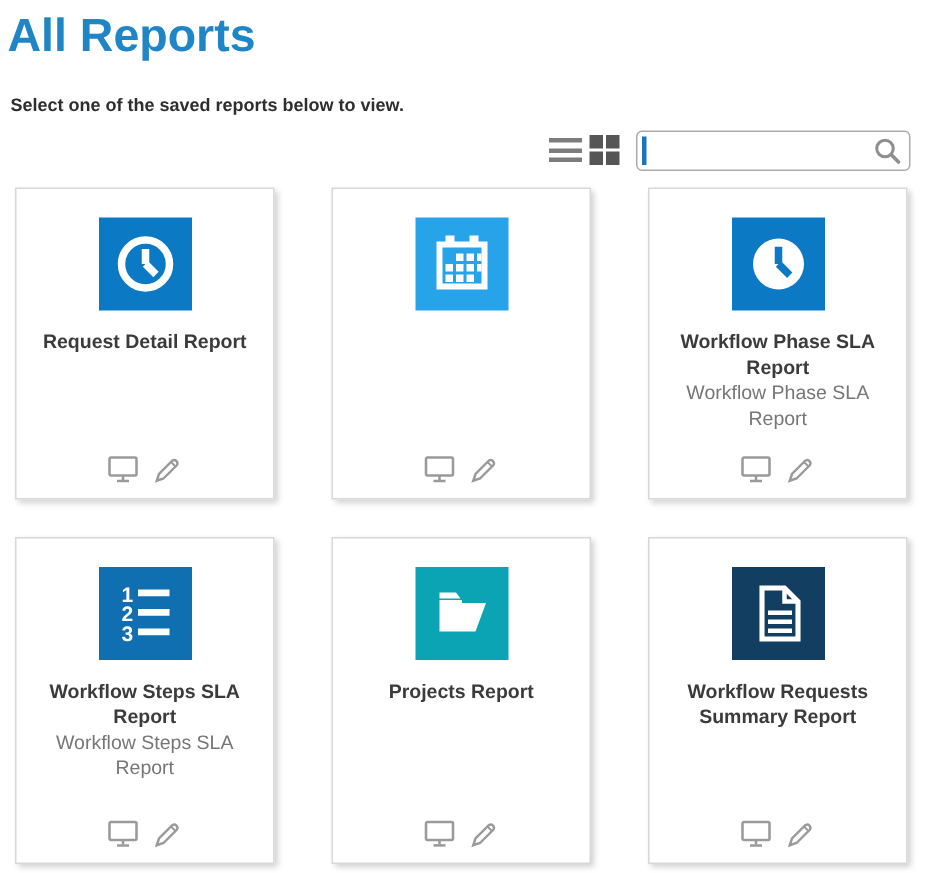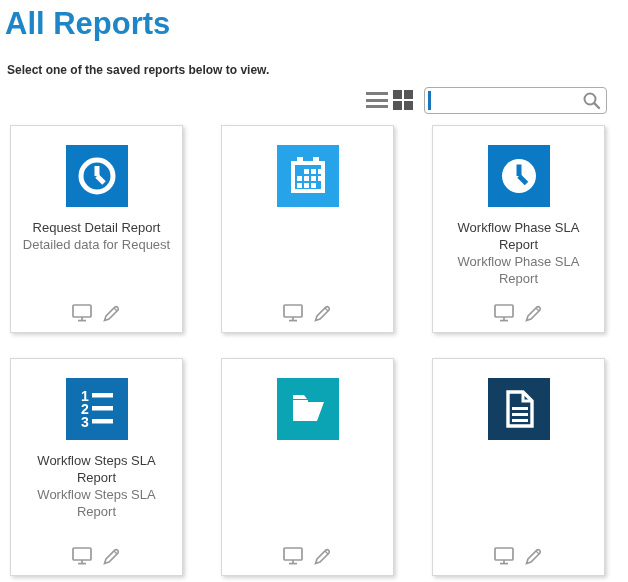--- a/index.html
+++ b/index.html
@@ -22,21 +22,21 @@
   .caret { position:absolute; left:4px; top:4px; width:3px; height:19px; background:#1b75bb; }
   .search-glyph { position:absolute; right:6px; top:4px; }
 
   .cards { position:absolute; top:125px; left:10px; display:grid;
            grid-template-columns:repeat(3,173px); column-gap:38px; row-gap:25px; }
   .card { position:relative; width:173px; height:208px; background:#fff;
           border:1px solid #d8d8d8; box-shadow:2px 2px 4px rgba(0,0,0,0.18);
           display:flex; flex-direction:column; align-items:center; padding-top:19px; }
   .card:nth-child(n+4) { height:218px; }
   .tile { width:62px; height:62px; display:flex; align-items:center; justify-content:center; }
-  .card-title { margin-top:13px; padding:0 8px; font-size:13px; font-weight:normal;
+  .card-title { margin-top:13px; padding:0 8px; font-size:13px; font-weight:bold;
                 color:#3b3b3b; text-align:center; line-height:1.3; }
   .card-sub { padding:0 8px; font-size:13px; color:#767676; text-align:center; line-height:1.3; }
   .card-actions { position:absolute; bottom:9px; left:0; right:0;
                   display:flex; justify-content:center; align-items:center; gap:9px; }
   .action { cursor:pointer; display:flex; }
 </style>
 </head>
 <body>
 
 <h1 class="page-title">All Reports</h1>
@@ -74,21 +74,20 @@
 
   <div class="card">
     <div class="tile" style="background: rgb(11, 121, 196);">
       <svg width="48" height="48" viewBox="0 0 48 48">
         <circle cx="24" cy="24" r="16" fill="none" stroke="#ffffff" stroke-width="5"></circle>
         <line x1="24" y1="24" x2="24" y2="14" stroke="#ffffff" stroke-width="5"></line>
         <line x1="24" y1="24" x2="31" y2="31" stroke="#ffffff" stroke-width="5"></line>
       </svg>
     </div>
     <div class="card-title">Request Detail Report</div>
-    <div class="card-sub">Detailed data for Request</div>
     <div class="card-actions">
       <span class="action">
         <svg width="22" height="20" viewBox="0 0 22 20">
             <rect x="2" y="2" width="18" height="12" rx="1" fill="none" stroke="#9a9a9a" stroke-width="1.7"></rect>
             <line x1="11" y1="14" x2="11" y2="17" stroke="#9a9a9a" stroke-width="1.7"></line>
             <line x1="7" y1="17.6" x2="15" y2="17.6" stroke="#9a9a9a" stroke-width="1.7"></line>
           </svg>
       </span>
       <span class="action">
         <svg width="20" height="20" viewBox="0 0 20 20">
@@ -196,20 +195,21 @@
   </div>
 
   <div class="card">
     <div class="tile" style="background: rgb(11, 164, 181);">
       <svg width="48" height="48" viewBox="0 0 48 48">
         <polygon points="9,10 20,10 23,14 9,14" fill="#ffffff"></polygon>
         <polygon points="9,15 24,15 24,18 9,36" fill="#ffffff"></polygon>
         <polygon points="16,17 40,17 33,36 9,36" fill="#ffffff"></polygon>
       </svg>
     </div>
+    <div class="card-title">Projects Report</div>
     <div class="card-sub"></div>
     <div class="card-actions">
       <span class="action">
         <svg width="22" height="20" viewBox="0 0 22 20">
             <rect x="2" y="2" width="18" height="12" rx="1" fill="none" stroke="#9a9a9a" stroke-width="1.7"></rect>
             <line x1="11" y1="14" x2="11" y2="17" stroke="#9a9a9a" stroke-width="1.7"></line>
             <line x1="7" y1="17.6" x2="15" y2="17.6" stroke="#9a9a9a" stroke-width="1.7"></line>
           </svg>
       </span>
       <span class="action">
@@ -224,20 +224,21 @@
   <div class="card">
     <div class="tile" style="background: rgb(18, 63, 97);">
       <svg width="48" height="48" viewBox="0 0 48 48">
         <path d="M13,7 H28 L37,16 V41 H13 Z" fill="none" stroke="#ffffff" stroke-width="3.4"></path>
         <polyline points="28,7 28,16 37,16" fill="none" stroke="#ffffff" stroke-width="3"></polyline>
         <rect x="17" y="22" width="16" height="3" fill="#ffffff"></rect>
         <rect x="17" y="28" width="16" height="3" fill="#ffffff"></rect>
         <rect x="17" y="34" width="16" height="3" fill="#ffffff"></rect>
       </svg>
     </div>
+    <div class="card-title">Workflow Requests Summary Report</div>
     <div class="card-sub"></div>
     <div class="card-actions">
       <span class="action">
         <svg width="22" height="20" viewBox="0 0 22 20">
             <rect x="2" y="2" width="18" height="12" rx="1" fill="none" stroke="#9a9a9a" stroke-width="1.7"></rect>
             <line x1="11" y1="14" x2="11" y2="17" stroke="#9a9a9a" stroke-width="1.7"></line>
             <line x1="7" y1="17.6" x2="15" y2="17.6" stroke="#9a9a9a" stroke-width="1.7"></line>
           </svg>
       </span>
       <span class="action">

